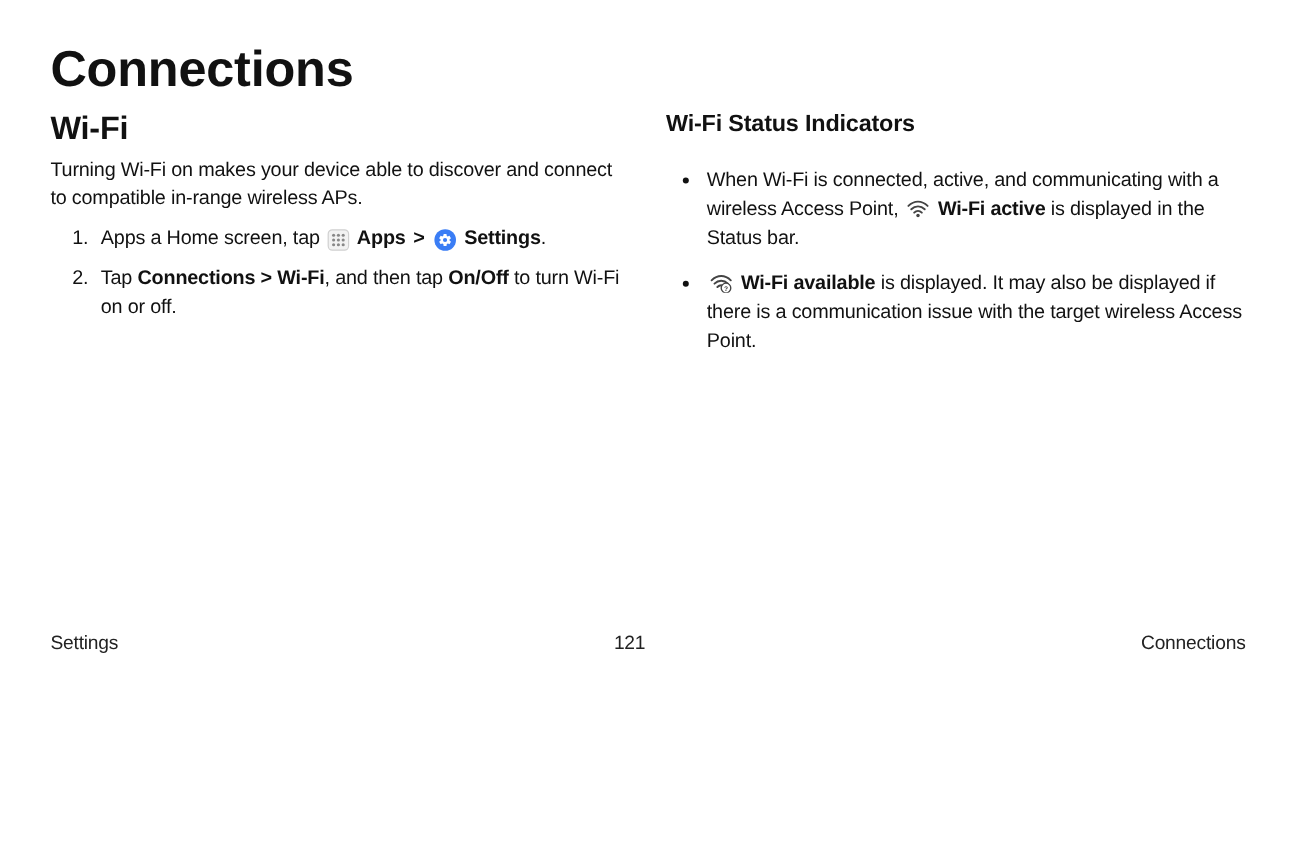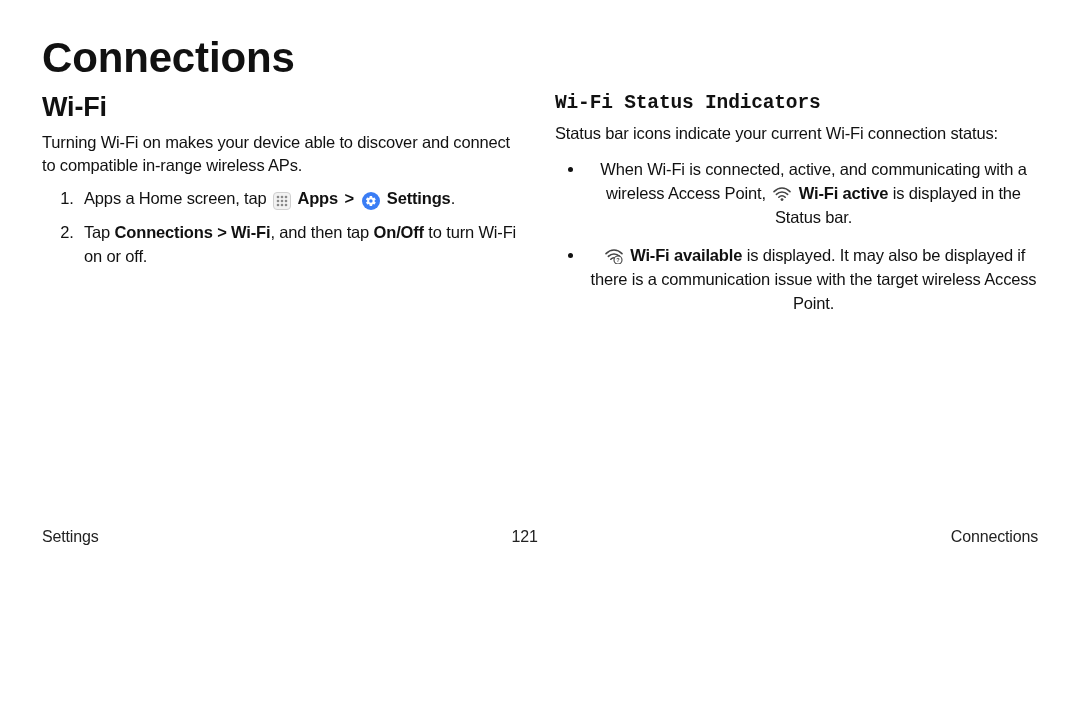--- a/index.html
+++ b/index.html
@@ -43,25 +43,24 @@
     margin-bottom: 6px;
   }
   ol.steps {
     margin-top: 10px;
     padding-left: 36px;
     font-size: 16.5px;
     line-height: 1.45;
   }
   ol.steps li { margin-bottom: 10px; padding-left: 6px; }
   ul.bullets {
-    margin-top: 13px;
+    margin-top: 24px;
     padding-left: 30px;
     font-size: 16.5px;
     line-height: 1.45;
-    text-align: center;
   }
   ul.bullets li { margin-bottom: 14px; padding-left: 4px; }
   .b { font-weight: 700; }
   .sep { font-weight: 700; padding: 0 2px; }
 
   .icon {
     display: inline-flex;
     align-items: center;
     justify-content: center;
     vertical-align: -3px;
@@ -138,22 +137,21 @@
           </span>
           <span class="b">Settings</span><span>.</span>
         </li>
         <li>
           <span>Tap </span><span class="b">Connections</span><span class="b"> &gt; </span><span class="b">Wi-Fi</span><span>, and then tap </span><span class="b">On/Off</span><span> to turn Wi-Fi on or off.</span>
         </li>
       </ol>
     </div>
 
     <div class="col">
-      <div class="h3" style="margin-top:0;font-size:19.5px;font-family:Liberation Mono, monospace;">Wi-Fi Status Indicators</div>
-      <div class="para">Status bar icons indicate your current Wi-Fi connection status:</div>
+      <div class="h3" style="margin-top:0;font-size:19.5px;">Wi-Fi Status Indicators</div>
 
       <ul class="bullets">
         <li>
           <span>When Wi-Fi is connected, active, and communicating with a wireless Access Point,</span>
           <span class="icon icon-wifi">
             <svg viewBox="0 0 24 20">
                 <g fill="none" stroke="#444" stroke-width="2" stroke-linecap="round">
                   <path d="M2 7 C 8 1, 16 1, 22 7"></path>
                   <path d="M5 10.5 C 9 6.5, 15 6.5, 19 10.5"></path>
                   <path d="M8 14 C 10.5 11.5, 13.5 11.5, 16 14"></path>

